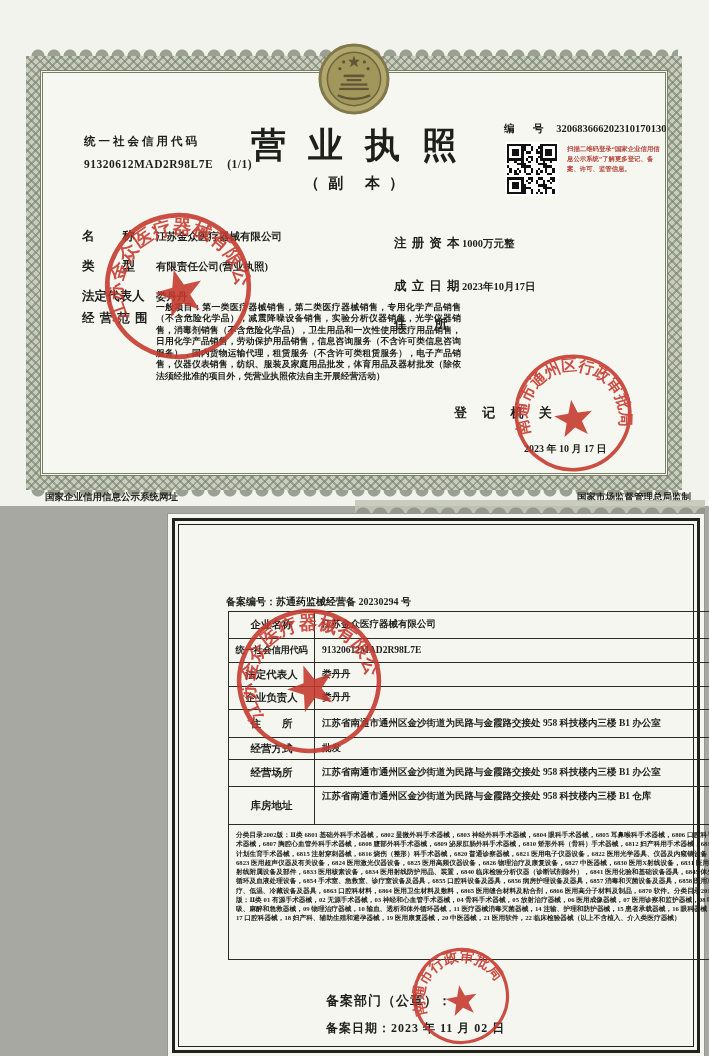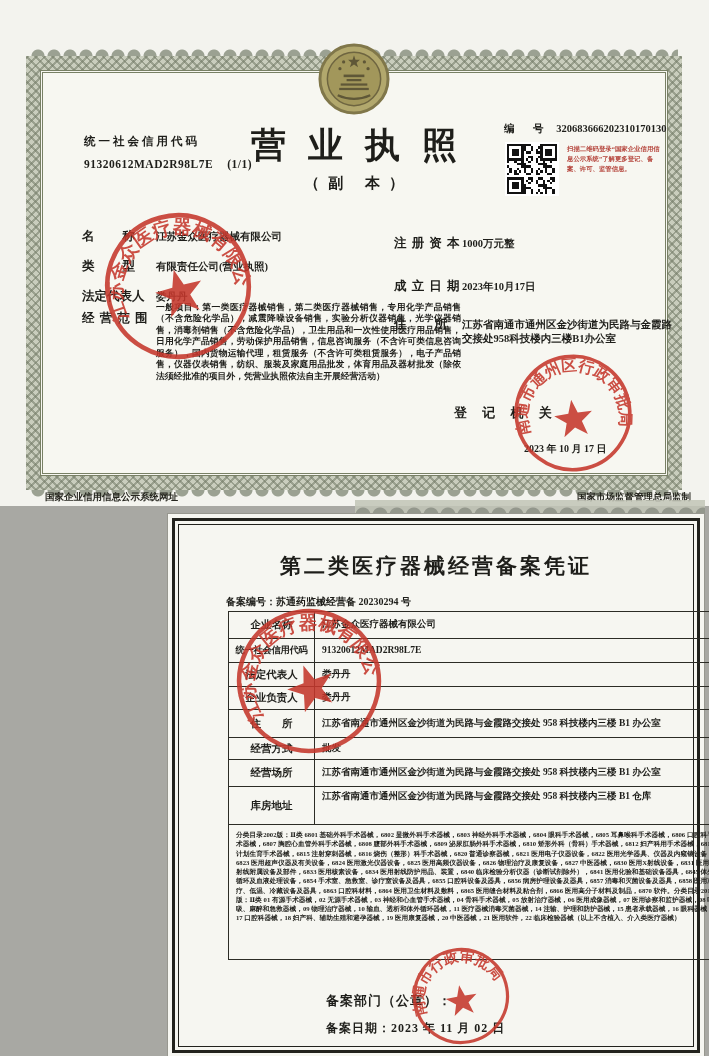--- a/index.html
+++ b/index.html
@@ -593,21 +593,20 @@
   <div class="fld f-label" style="left:56px; top:254px;">经 营 范 围</div>
   <div class="scope-value">一般项目：第一类医疗器械销售，第二类医疗器械销售，专用化学产品销售（不含危险化学品），减震降噪设备销售，实验分析仪器销售，光学仪器销售，消毒剂销售（不含危险化学品），卫生用品和一次性使用医疗用品销售，日用化学产品销售，劳动保护用品销售，信息咨询服务（不含许可类信息咨询服务），国内货物运输代理，租赁服务（不含许可类租赁服务），电子产品销售，仪器仪表销售，纺织、服装及家庭用品批发，体育用品及器材批发（除依法须经批准的项目外，凭营业执照依法自主开展经营活动）</div>
 
   <div class="fld f-label" style="left:368px; top:179px;">注 册 资 本</div>
   <div class="fld f-value" style="left:436px; top:181px;">1000万元整</div>
 
   <div class="fld f-label" style="left:368px; top:222px;">成 立 日 期</div>
   <div class="fld f-value" style="left:436px; top:224px;">2023年10月17日</div>
 
   <div class="fld f-label" style="left:368px; top:260px;">住　　所</div>
-  <div class="fld f-value" style="left:436px; top:262px; width:212px; line-height:1.3;">江苏省南通市通州区金沙街道为民路与金霞路交接处958科技楼内三楼B1办公室</div>
 
   <div class="registrar">登 记 机 关</div>
   <div class="issue-date">2023 年 10 月 17 日</div>
 
   <svg class="seal" style="left:76px; top:154px; width:152px; height:152px; transform:rotate(-15deg);" viewBox="0 0 100 100">
     <defs>
         <path id="arc1" d="M 13,62 A 38,38 0 1 1 87,62" fill="none"></path>
       </defs>
     <circle cx="50" cy="50" r="46.5" stroke-width="3"></circle>
     <text font-size="12.3"><textPath href="#arc1">江苏金众医疗器械有限公司</textPath></text>
@@ -625,21 +624,20 @@
 </section>
 
 <div class="footer-note footer-left">国家企业信用信息公示系统网址</div>
 <div class="footer-note footer-right">国家市场监督管理总局监制</div>
 <div class="scanband"></div>
 
 <section class="cert">
   <div class="cert-b1"></div>
   <div class="cert-b2"></div>
 
-  <div class="cert-title">第二类医疗器械经营备案凭证</div>
   <div class="cert-recno">备案编号：苏通药监械经营备 20230294 号</div>
 
   <div class="cert-table">
     <div class="crow" style="height:26px;">
       <div class="c-label">企业名称</div>
       <div class="c-value">江苏金众医疗器械有限公司</div>
     </div>
     <div class="crow" style="height:24px;">
       <div class="c-label small">统一社会信用代码</div>
       <div class="c-value">91320612MAD2R98L7E</div>

